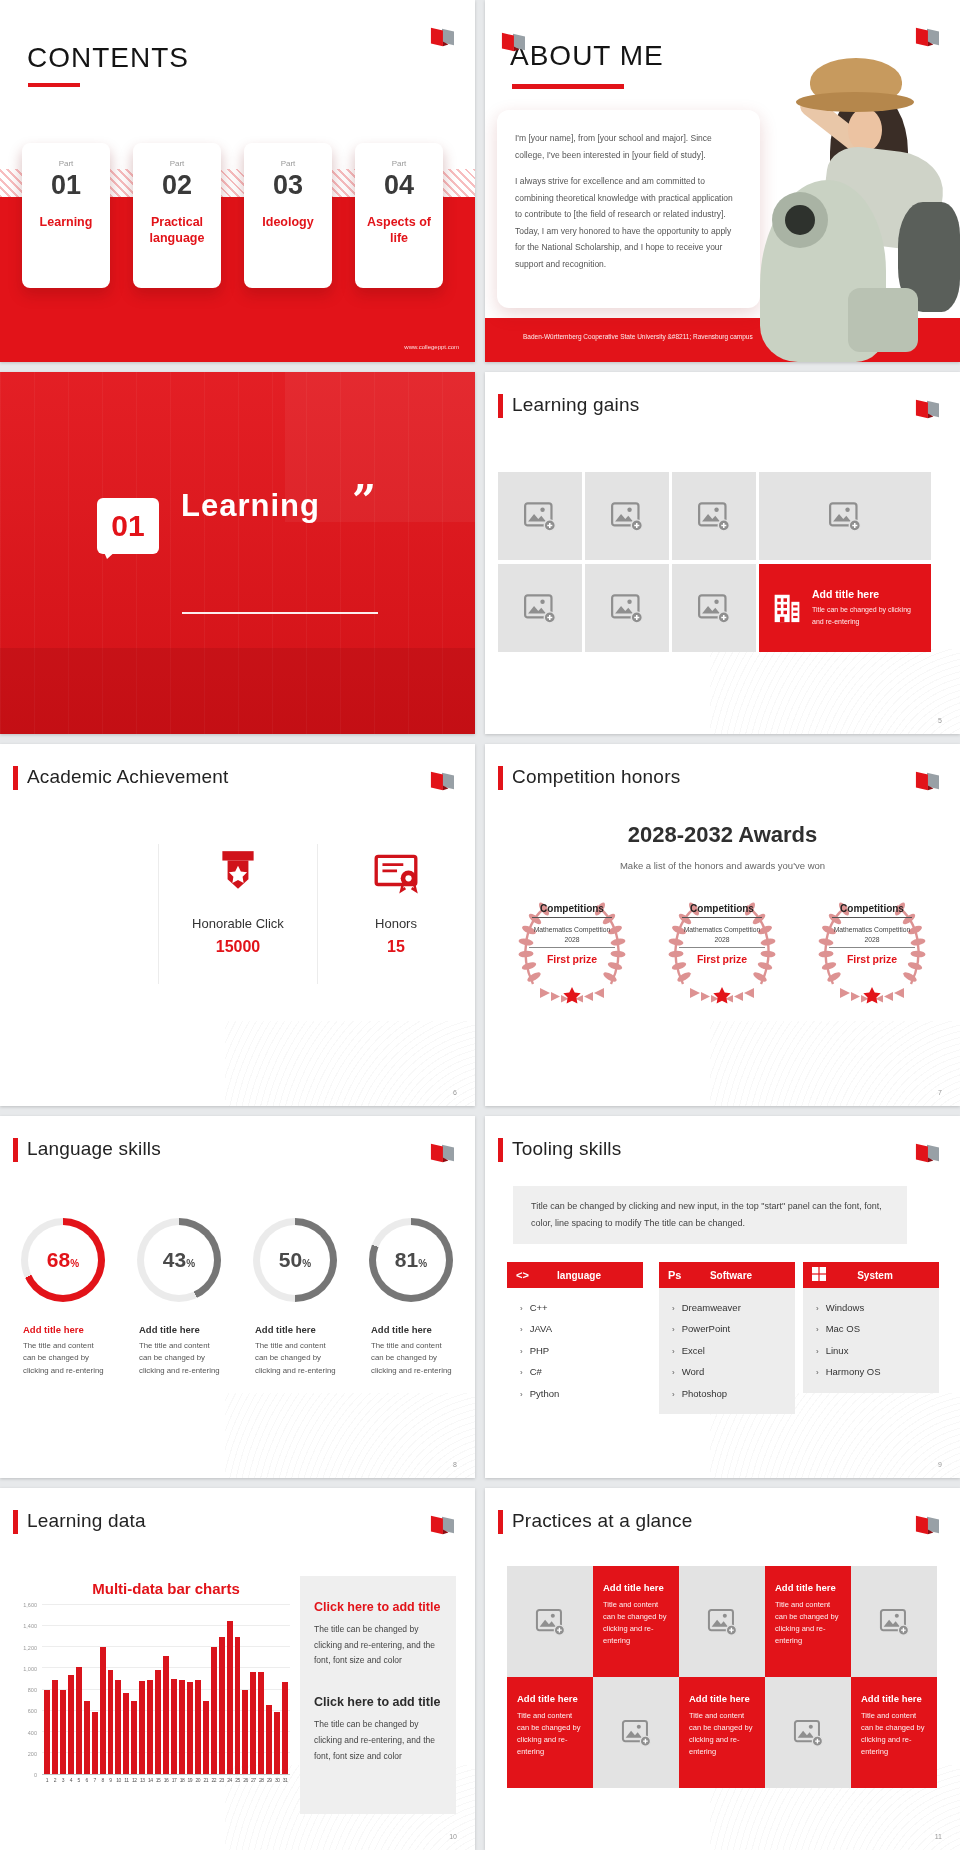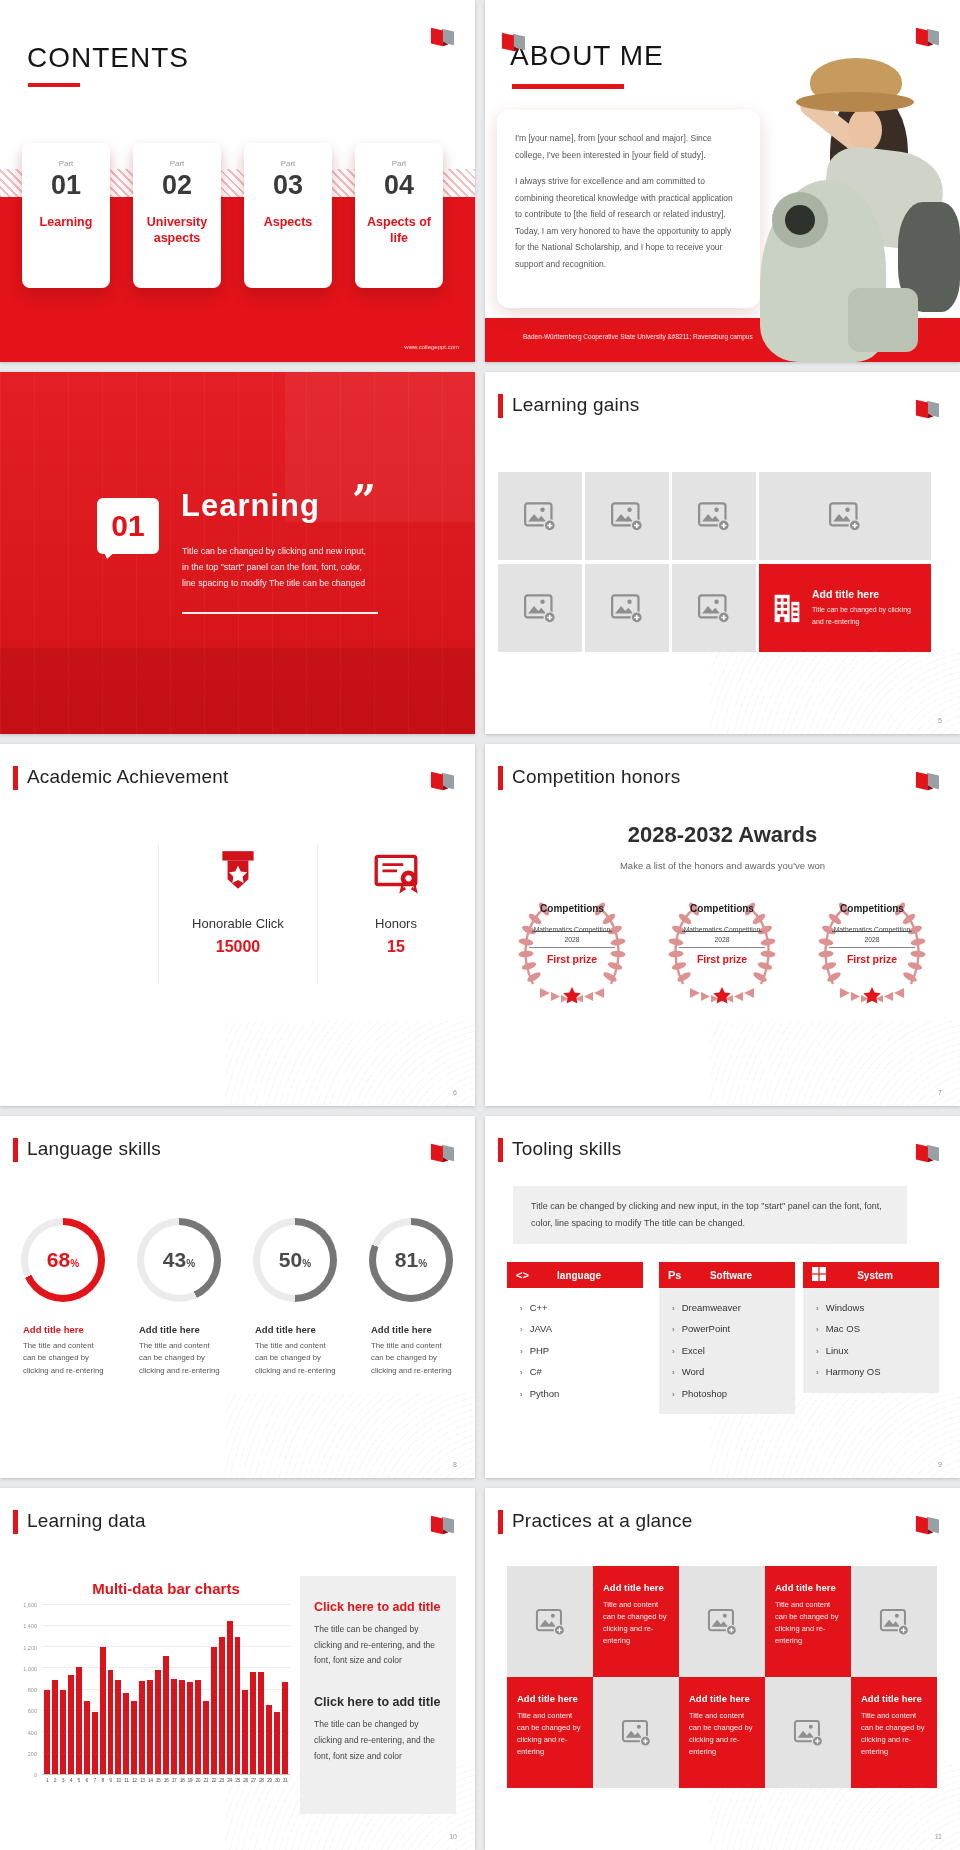--- a/index.html
+++ b/index.html
@@ -77,21 +77,21 @@
   .s5-sec svg{width:50px;height:50px;}
   .s5-div{position:absolute;top:100px;width:1px;height:140px;background:#ececec;}
   .s5-label{font-size:13px;color:#333;margin-top:15px;}
   .s5-value{font-size:16px;font-weight:bold;color:var(--red);margin-top:7px;}
   
   .s6-heading{position:absolute;left:0;top:78px;width:100%;text-align:center;font-size:22px;font-weight:bold;color:#2f2f2f;}
   .s6-sub{position:absolute;left:0;top:116px;width:100%;text-align:center;font-size:9.5px;color:#666;}
   .s6-badge{position:absolute;top:148px;width:130px;height:116px;}
   .s6-badge svg.wr{position:absolute;inset:0;width:130px;height:112px;}
   .s6-top{position:absolute;top:11px;left:25px;width:80px;text-align:center;font-size:10px;font-weight:bold;color:#222;
-    border-bottom:1px solid #555;padding-bottom:17px;}
+    border-bottom:1px solid #555;padding-bottom:3px;}
   .s6-mid{position:absolute;top:33px;left:22px;width:86px;text-align:center;font-size:6.8px;color:#444;line-height:1.5;
     border-bottom:1px solid #888;padding-bottom:2px;}
   .s6-prize{position:absolute;top:61px;left:25px;width:80px;text-align:center;font-size:10.5px;font-weight:bold;color:var(--red);}
   
   .s7-col{position:absolute;top:102px;width:106px;}
   .ring-wrap{position:relative;width:84px;height:84px;margin:0 auto;}
   .ring{position:absolute;inset:0;border-radius:50%;}
   .ring::after{content:"";position:absolute;inset:7px;background:#fff;border-radius:50%;}
   .ring-val{position:absolute;inset:0;display:flex;align-items:center;justify-content:center;font-weight:bold;color:#4a4a4a;z-index:2;}
   .ring-val .big{font-size:21px;}
@@ -188,26 +188,26 @@
     <div class="s1-hatch"></div>
     <div class="s1-band"></div>
     <div class="s1-card" style="left:22px">
       <div class="s1-part">Part</div>
       <div class="s1-num">01</div>
       <div class="s1-label">Learning</div>
     </div>
     <div class="s1-card" style="left:133px">
       <div class="s1-part">Part</div>
       <div class="s1-num">02</div>
-      <div class="s1-label">University aspects</div>
+      <div class="s1-label">Practical language</div>
     </div>
     <div class="s1-card" style="left:244px">
       <div class="s1-part">Part</div>
       <div class="s1-num">03</div>
-      <div class="s1-label">Aspects</div>
+      <div class="s1-label">Ideology</div>
     </div>
     <div class="s1-card" style="left:355px">
       <div class="s1-part">Part</div>
       <div class="s1-num">04</div>
       <div class="s1-label">Aspects of life</div>
     </div>
     <div class="s1-footer">www.collegeppt.com</div>
   </section>
 
   <section class="slide">
@@ -239,25 +239,20 @@
       <div class="ph-basket"></div>
     </div>
   </section>
 
   <section class="slide s3">
     <div class="s3-shade2"></div>
     <div class="s3-shade"></div>
     <div class="s3-badge">01</div>
     <div class="s3-title">Learning</div>
     <div class="s3-quote">”</div>
-    <div class="s3-body">
-      <div>Title can be changed by clicking and new input,</div>
-      <div>in the top "start" panel can the font, font, color,</div>
-      <div>line spacing to modify The title can be changed</div>
-    </div>
     <div class="s3-line"></div>
   </section>
 
   <section class="slide">
     <div class="hdr">
       <div class="hdr-bar"></div>
       <div class="hdr-title">Learning gains</div>
     </div>
     <svg class="logo">
         <use href="#brandlogo"></use>

